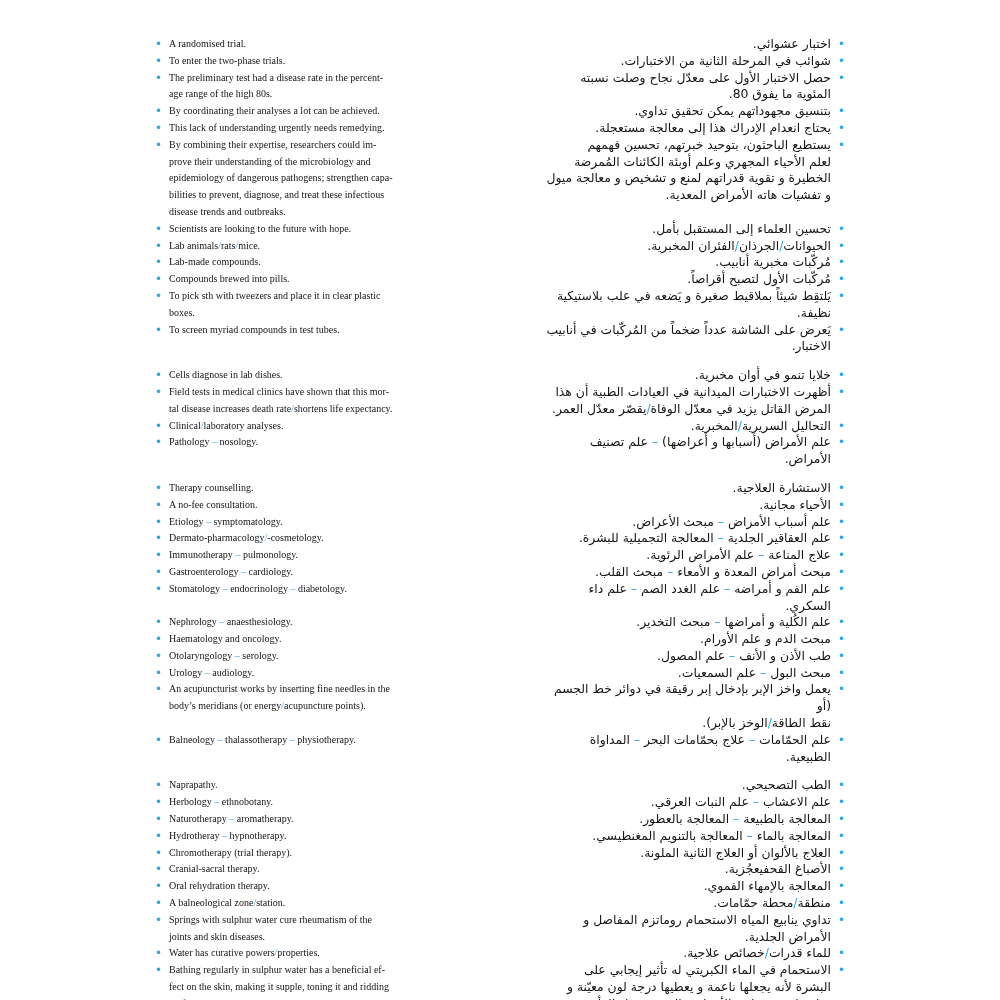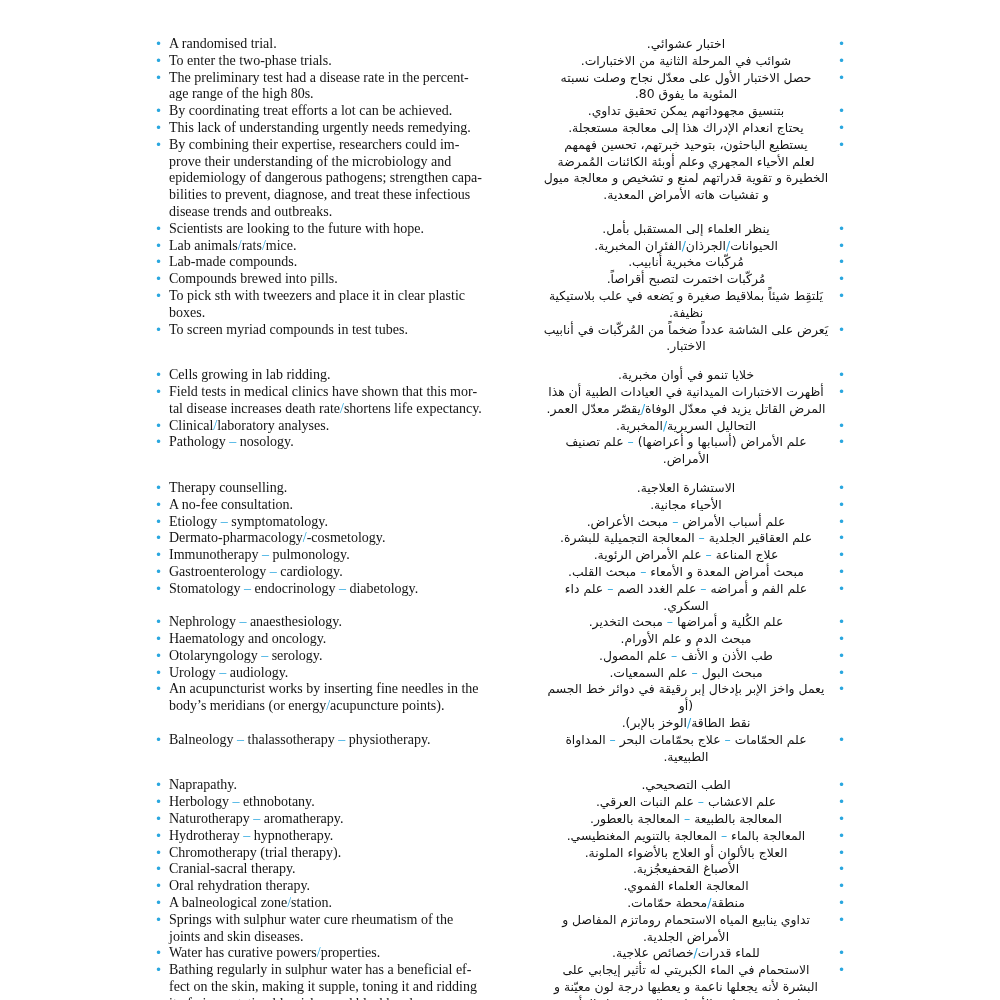--- a/index.html
+++ b/index.html
@@ -16,25 +16,25 @@
   .cell { display: flex; gap: 5px; box-sizing: border-box; }
   .cell.en { width: 386px; }
   .cell.ar { width: 306px; margin-left: auto; }
   .bullet {
     flex: none; width: 11px; text-align: center;
     color: var(--accent, #2aa7df);
     font-size: 12px; line-height: 16.8px;
     font-family: "DejaVu Sans", sans-serif;
   }
   .text { white-space: pre-line; color: #141414; flex: 1 1 auto; min-width: 0; }
-  .en .text { font-size: 14px; line-height: 16.8px; }
+  .en .text { font-size: 10px; line-height: 16.8px; }
   .ar .text {
     font-family: "DejaVu Sans", sans-serif;
     font-size: 12.4px; line-height: 16.8px;
-    text-align: center;
+    text-align: right;
   }
   .sep { color: var(--accent, #2aa7df); }
 </style>
 </head>
 <body style="background: rgb(255, 255, 255);">
 
 <div class="page">
   <main class="content">
       <section class="group">
         <div class="row">
@@ -65,21 +65,21 @@
           </div>
           <div class="cell ar" dir="rtl">
             <span class="bullet">•</span>
             <div class="text">حصل الاختبار الأول على معدّل نجاح وصلت نسبته
 المئوية ما يفوق 80.</div>
           </div>
         </div>
         <div class="row">
           <div class="cell en">
             <span class="bullet">•</span>
-            <div class="text">By coordinating treat efforts a lot can be achieved.</div>
+            <div class="text">By coordinating their analyses a lot can be achieved.</div>
           </div>
           <div class="cell ar" dir="rtl">
             <span class="bullet">•</span>
             <div class="text">بتنسيق مجهوداتهم يمكن تحقيق تداوي.</div>
           </div>
         </div>
         <div class="row">
           <div class="cell en">
             <span class="bullet">•</span>
             <div class="text">This lack of understanding urgently needs remedying.</div>
@@ -106,21 +106,21 @@
 و تفشيات هاته الأمراض المعدية.</div>
           </div>
         </div>
         <div class="row">
           <div class="cell en">
             <span class="bullet">•</span>
             <div class="text">Scientists are looking to the future with hope.</div>
           </div>
           <div class="cell ar" dir="rtl">
             <span class="bullet">•</span>
-            <div class="text">ينظر العلماء إلى المستقبل بأمل.</div>
+            <div class="text">تحسين العلماء إلى المستقبل بأمل.</div>
           </div>
         </div>
         <div class="row">
           <div class="cell en">
             <span class="bullet">•</span>
             <div class="text">Lab animals<span class="sep">/</span>rats<span class="sep">/</span>mice.</div>
           </div>
           <div class="cell ar" dir="rtl">
             <span class="bullet">•</span>
             <div class="text">الحيوانات<span class="sep">/</span>الجرذان<span class="sep">/</span>الفئران المخبرية.</div>
@@ -136,21 +136,21 @@
             <div class="text">مُركّبات مخبرية أنابيب.</div>
           </div>
         </div>
         <div class="row">
           <div class="cell en">
             <span class="bullet">•</span>
             <div class="text">Compounds brewed into pills.</div>
           </div>
           <div class="cell ar" dir="rtl">
             <span class="bullet">•</span>
-            <div class="text">مُركّبات اختمرت لتصبح أقراصاً.</div>
+            <div class="text">مُركّبات الأول لتصبح أقراصاً.</div>
           </div>
         </div>
         <div class="row">
           <div class="cell en">
             <span class="bullet">•</span>
             <div class="text">To pick sth with tweezers and place it in clear plastic
 boxes.</div>
           </div>
           <div class="cell ar" dir="rtl">
             <span class="bullet">•</span>
@@ -167,21 +167,21 @@
             <span class="bullet">•</span>
             <div class="text">يَعرض على الشاشة عدداً ضخماً من المُركّبات في أنابيب
 الاختبار.</div>
           </div>
         </div>
       </section>
       <section class="group">
         <div class="row">
           <div class="cell en">
             <span class="bullet">•</span>
-            <div class="text">Cells growing in lab ridding.</div>
+            <div class="text">Cells diagnose in lab dishes.</div>
           </div>
           <div class="cell ar" dir="rtl">
             <span class="bullet">•</span>
             <div class="text">خلايا تنمو في أوان مخبرية.</div>
           </div>
         </div>
         <div class="row">
           <div class="cell en">
             <span class="bullet">•</span>
             <div class="text">Field tests in medical clinics have shown that this mor-
@@ -391,41 +391,41 @@
             <div class="text">المعالجة بالماء <span class="sep">–</span> المعالجة بالتنويم المغنطيسي.</div>
           </div>
         </div>
         <div class="row">
           <div class="cell en">
             <span class="bullet">•</span>
             <div class="text">Chromotherapy (trial therapy).</div>
           </div>
           <div class="cell ar" dir="rtl">
             <span class="bullet">•</span>
-            <div class="text">العلاج بالألوان أو العلاج بالأضواء الملونة.</div>
+            <div class="text">العلاج بالألوان أو العلاج الثانية الملونة.</div>
           </div>
         </div>
         <div class="row">
           <div class="cell en">
             <span class="bullet">•</span>
             <div class="text">Cranial-sacral therapy.</div>
           </div>
           <div class="cell ar" dir="rtl">
             <span class="bullet">•</span>
             <div class="text">الأصباغ القحفيعجُزية.</div>
           </div>
         </div>
         <div class="row">
           <div class="cell en">
             <span class="bullet">•</span>
             <div class="text">Oral rehydration therapy.</div>
           </div>
           <div class="cell ar" dir="rtl">
             <span class="bullet">•</span>
-            <div class="text">المعالجة العلماء الفموي.</div>
+            <div class="text">المعالجة بالإمهاء الفموي.</div>
           </div>
         </div>
         <div class="row">
           <div class="cell en">
             <span class="bullet">•</span>
             <div class="text">A balneological zone<span class="sep">/</span>station.</div>
           </div>
           <div class="cell ar" dir="rtl">
             <span class="bullet">•</span>
             <div class="text">منطقة<span class="sep">/</span>محطة حمّامات.</div>

